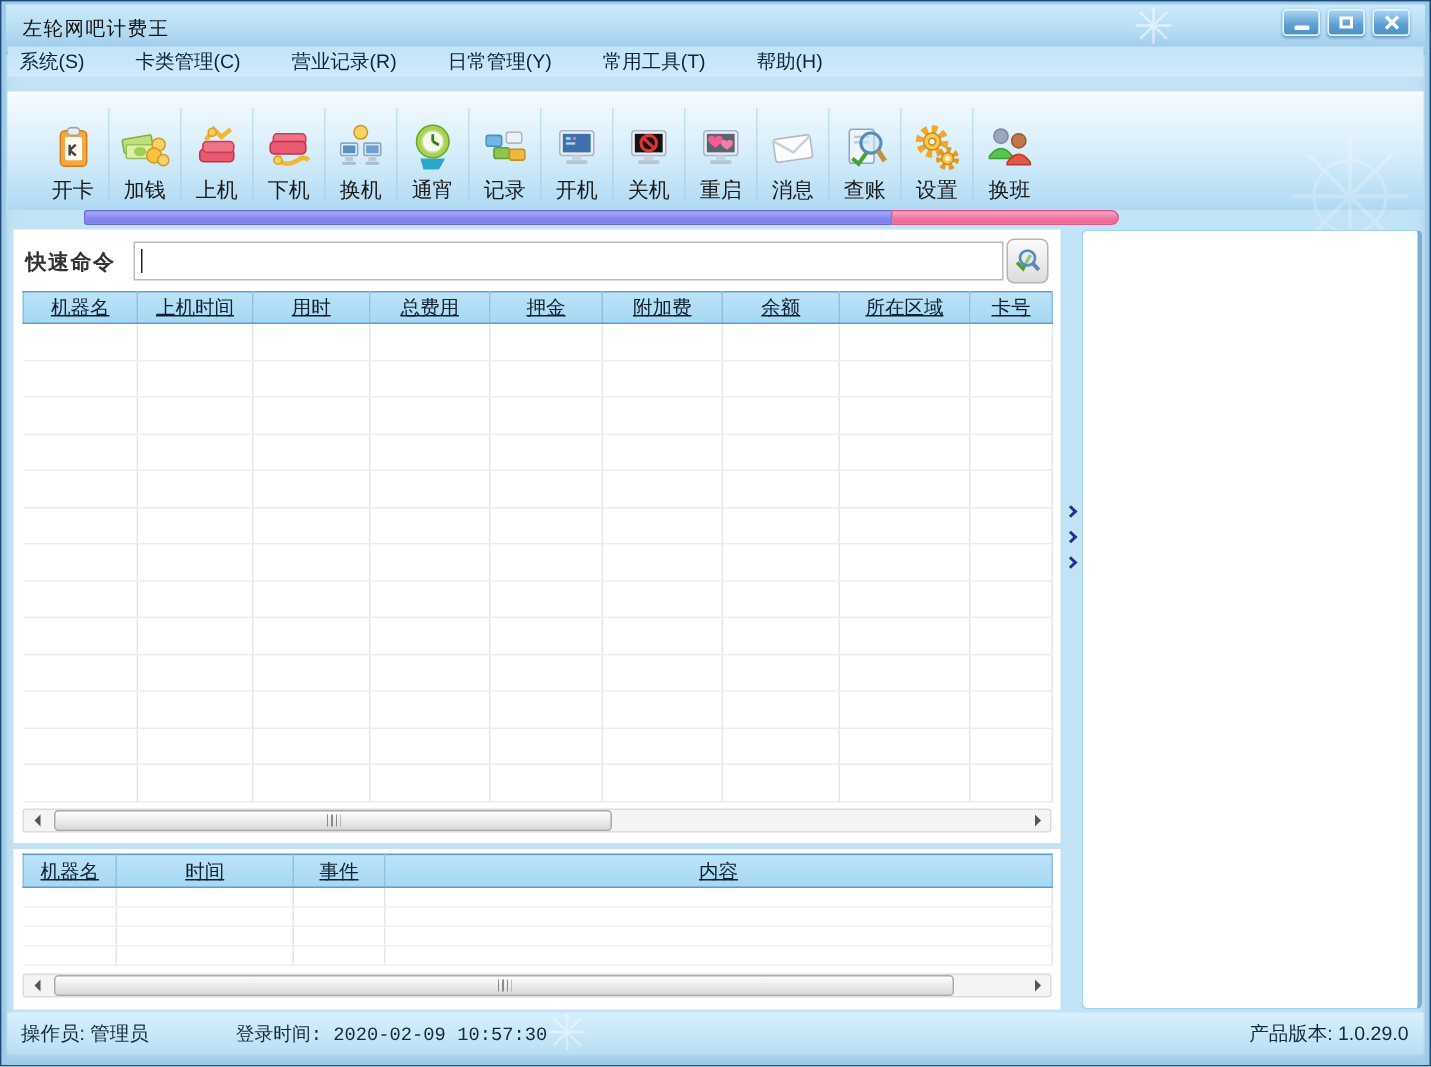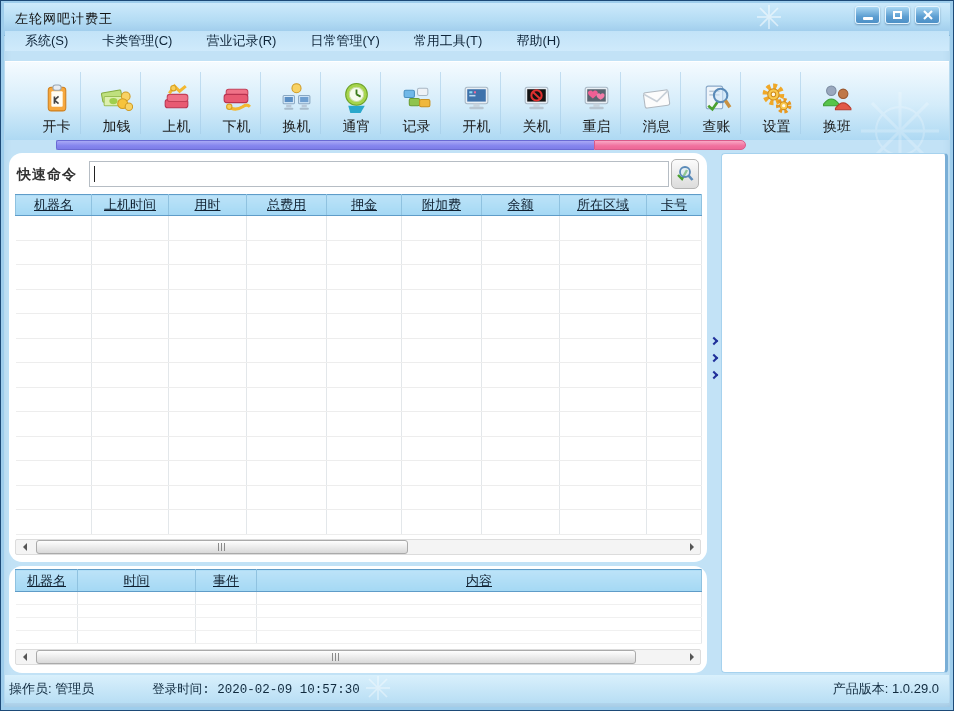--- a/index.html
+++ b/index.html
@@ -24,43 +24,43 @@
     background:linear-gradient(#a8d6f2,#5d9fd2 60%,#4d90c6);
     border:1px solid #e6f5ff; box-shadow:0 1px 2px rgba(20,60,100,.4);
     display:flex; align-items:center; justify-content:center; cursor:pointer;
   }
   .glyph-min{ width:10px; height:3px; background:#fff; margin-top:7px; border-radius:1px;}
   .glyph-max{ width:9px; height:8px; border:2px solid #fff; }
   
   .menubar{
     position:absolute; top:30px; left:4px; right:4px; height:20px;
     background:linear-gradient(#c2e3f8,#cfeafb);
-    display:flex; align-items:center; padding-left:20px; gap:34px;
+    display:flex; align-items:center; padding-left:8px; gap:34px;
   }
   .menu-item{ font-size:13px; color:#0e2438; cursor:pointer; }
   
   .toolbar{
     position:absolute; top:60px; left:4px; right:4px; height:79px;
     background:linear-gradient(#f5fbff,#d4ecfa 55%,#aed9f3);
     border-top:1px solid #fff;
-    display:flex; align-items:flex-start; padding-left:28px; padding-top:10px;gap:12px;
+    display:flex; align-items:flex-start; padding-left:20px; padding-top:10px;
   }
   .tb-button{
     width:48px; height:62px; display:flex; flex-direction:column; align-items:center;
     justify-content:flex-end; gap:3px; cursor:pointer;
     border-right:1px solid rgba(160,200,230,.55);
   }
   .tb-button svg{ width:33px; height:33px; }
   .tb-label{ font-size:14px; color:#1a1a1a; line-height:16px; white-space:nowrap;}
   
   .strip{ position:absolute; top:139px; left:55px; width:690px; height:10px; display:flex; }
   .strip-purple{ width:538px; height:100%; background:linear-gradient(#a9a9f6,#8585ee 60%,#7d7de8); border:1px solid #6a6ad4; border-right:none; border-radius:2px 0 0 2px;}
   .strip-pink{ flex:1; height:100%; background:linear-gradient(#f9a8c4,#f0719f 60%,#ee6896); border:1px solid #d85a8a; border-radius:0 5px 5px 0;}
   
-  .panel{ position:absolute; background:#fff; border-radius:13px; }
+  .panel{ position:absolute; background:#fff; border-radius:0; }
   .main-panel{ left:8px; top:152px; width:698px; height:409px; }
   .lower-panel{ left:8px; top:565px; width:698px; height:107px; }
   .right-panel{ left:720px; top:152px; width:227px; height:520px;
     border:1px solid #a6d2ee; border-right:3px solid #79aed6; border-radius:4px; }
   
   .quickrow{ position:absolute; left:6px; top:6px; right:6px; height:30px; }
   .qc-label{ position:absolute; left:2px; top:7px; font-size:14px; font-weight:bold; color:#333; letter-spacing:1px;}
   .qc-input{ position:absolute; left:74px; top:2px; width:580px; height:26px;
     border:1px solid #b6bdc4; background:#fff; font-size:13px; padding:0 4px;
     font-family:"Liberation Sans","DejaVu Sans",sans-serif; }
@@ -97,21 +97,21 @@
     background:repeating-linear-gradient(90deg,#8a8a8a 0 1px,transparent 1px 3px); }
   
   .splitter{ position:absolute; left:706px; top:152px; width:14px; height:409px;
     display:flex; flex-direction:column; align-items:center; justify-content:center; gap:11px; cursor:pointer;}
   .chev{ width:6px; height:6px; border-top:2px solid #1f2f9a; border-right:2px solid #1f2f9a;
     transform:rotate(45deg); }
   
   .statusbar{ position:absolute; left:4px; right:4px; bottom:7px; height:28px;
     background:linear-gradient(#d9f0fc,#b8def4);
     display:flex; align-items:center; font-size:13px; color:#102a3e; }
-  .sb-operator{ margin-left:4px; }
+  .sb-operator{ margin-left:9px; }
   .sb-login{ margin-left:58px; font-family:"Liberation Mono","DejaVu Sans Mono",monospace; font-size:12.5px;}
   .sb-version{ margin-left:auto; margin-right:10px; }
   
   .snow{ position:absolute; pointer-events:none; }
 </style>
 </head>
 <body>
 
 <div class="window">
 

